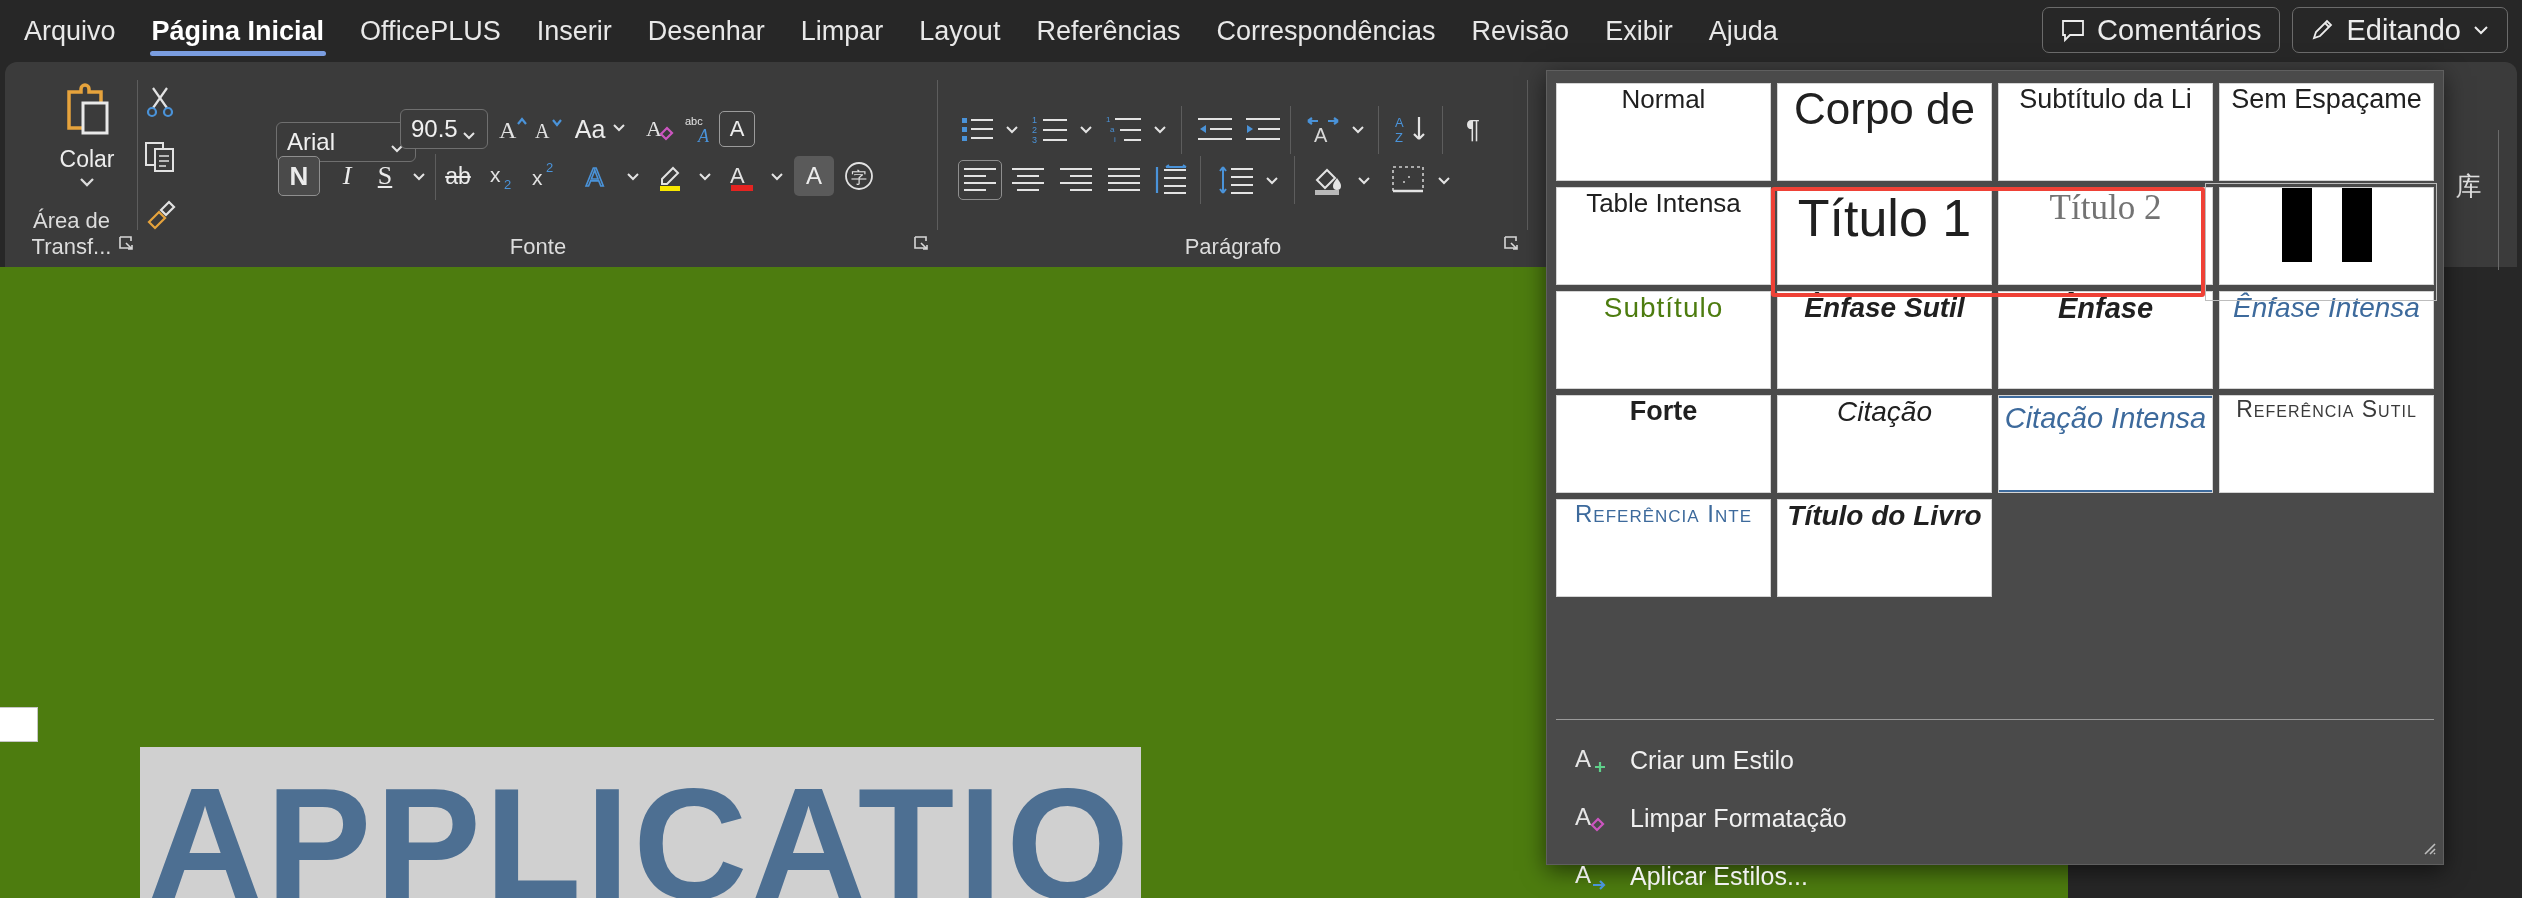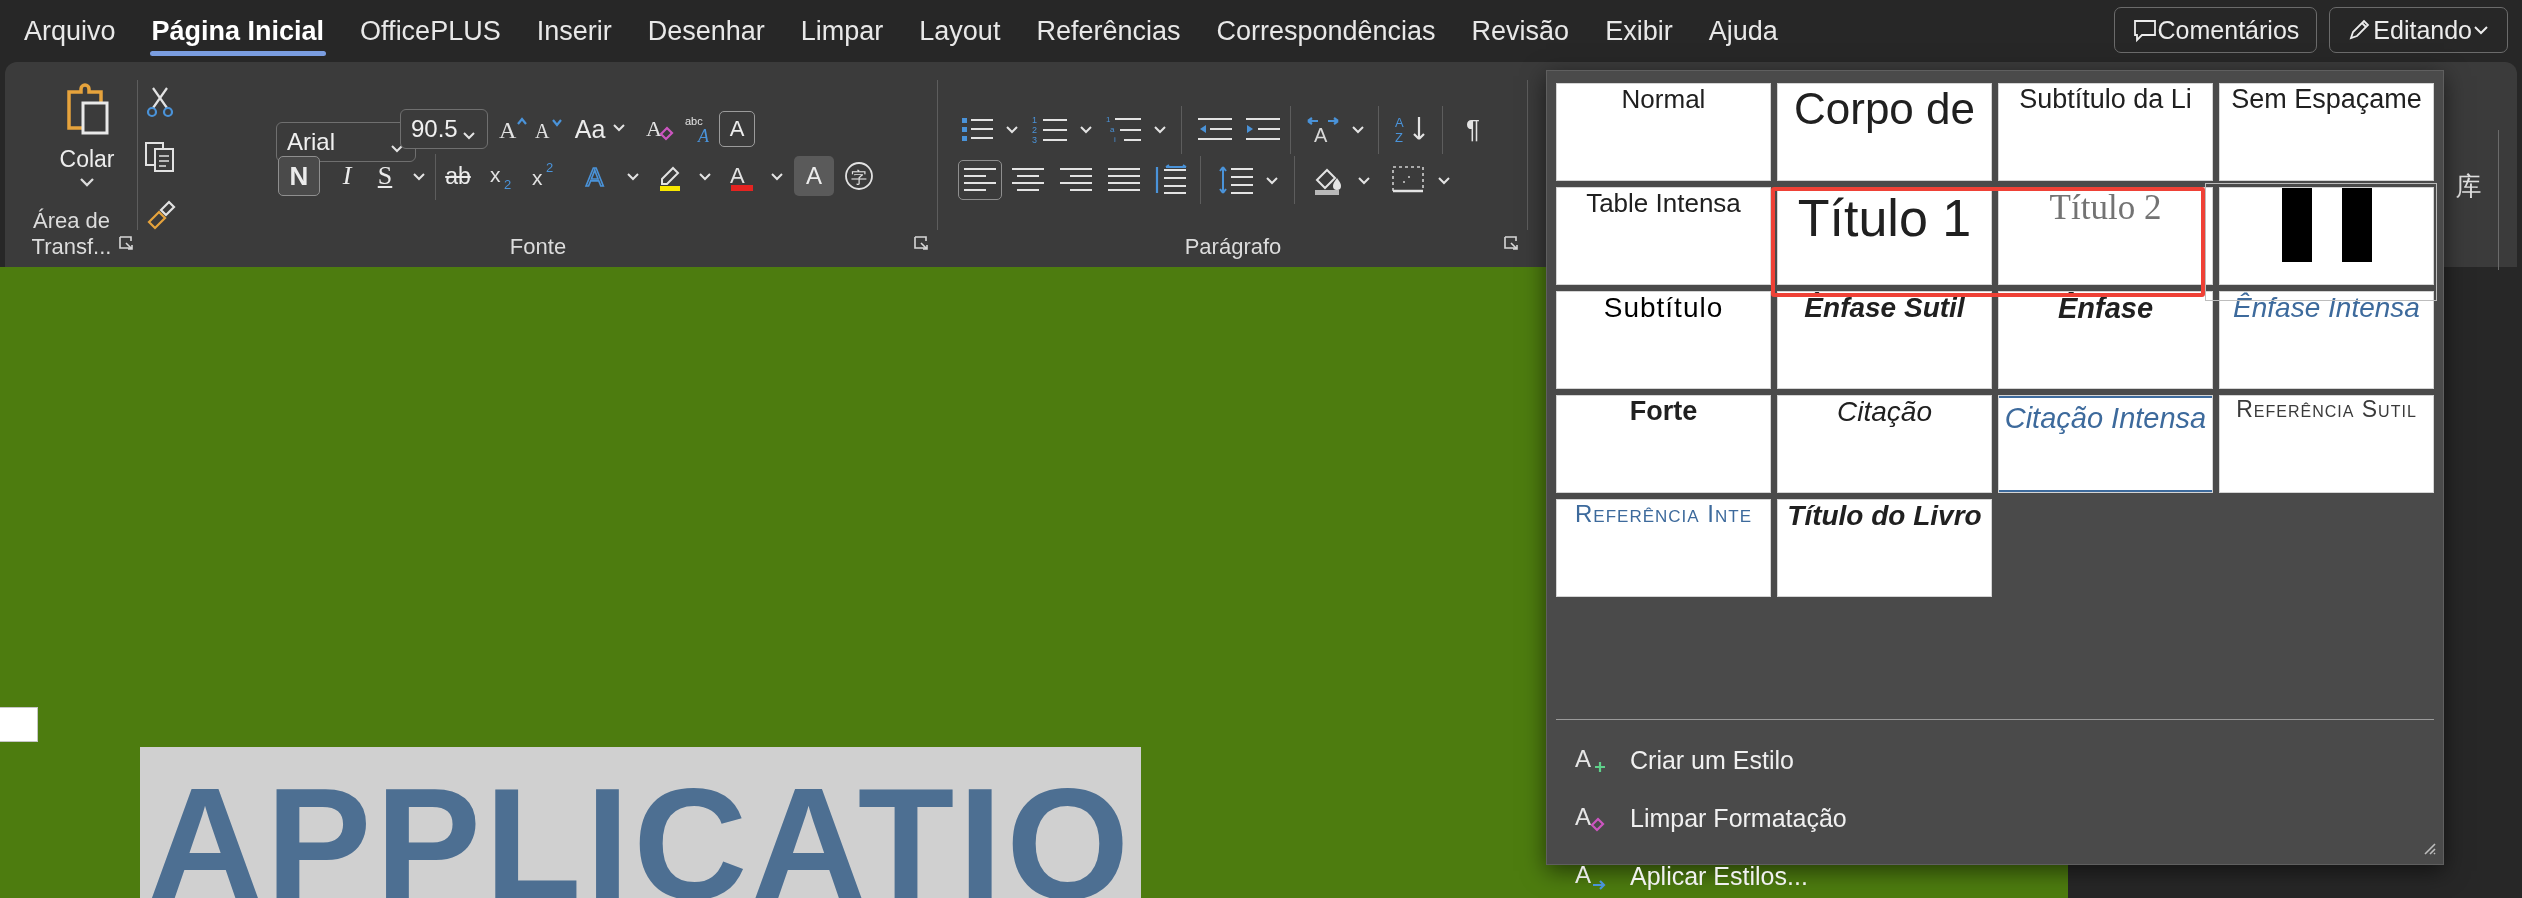--- a/index.html
+++ b/index.html
@@ -24,24 +24,24 @@
     color: #e8e8e8; font-size: 27px; white-space: nowrap;
   }
   .tab.first { margin-left: 6px; }
   .tab.active { font-weight: bold; color: #ffffff; }
   .tab.active::after {
     content: ""; position: absolute; left: 16px; right: 16px; bottom: 6px;
     height: 5px; background: #7a9de0; border-radius: 3px;
   }
   .topright { position: absolute; right: 14px; top: 7px; display: flex; gap: 12px; }
   .pillbtn {
-    display: flex; align-items: center; 
+    display: flex; align-items: center; gap: 11px;
     height: 46px; padding: 0 17px;
     border: 1px solid #6b6b6b; border-radius: 7px;
-    color: #ececec; font-size: 25px; background: transparent;
+    color: #ececec; font-size: 29px; background: transparent;
     white-space: nowrap;
   }
   .pillbtn svg { display: block; }
 
   
   .ribbon {
     position: absolute; left: 5px; top: 62px; width: 2512px; height: 205px;
     background: #3b3b3b; border-radius: 12px 12px 0 0;
   }
   .group { position: absolute; top: 0; height: 205px; }
@@ -135,21 +135,21 @@
   }
 
   
   .s-normal   { font-size: 26px; }
   .s-corpo    { font-size: 44px; font-family: "Liberation Sans", sans-serif; }
   .s-parlista { font-size: 27px; }
   .s-semesp   { font-size: 27px; }
   .s-tablepar { font-size: 26px; }
   .s-titulo1  { font-size: 52px; }
   .s-titulo2  { font-size: 35px; color: #737373; font-family: "Liberation Serif", serif; }
-  .s-subtitulo{ font-size: 28px; color: #000000; letter-spacing: 1px; }
+  .s-subtitulo{ font-size: 28px; color: #4d7c0f; letter-spacing: 1px; }
   .s-enf-sutil{ font-size: 28px; font-style: italic; font-weight: bold; }
   .s-enfase   { font-size: 29px; font-style: italic; font-weight: bold; }
   .s-enf-int  { font-size: 28px; font-style: italic; color: #3d6a9c; }
   .s-forte    { font-size: 27px; font-weight: bold; }
   .s-citacao  { font-size: 28px; font-style: italic; }
   .s-cit-int  { font-size: 29px; font-style: italic; color: #3d6a9c;
                 border-top: 2px solid #3d6a9c; border-bottom: 2px solid #3d6a9c;
                 padding: 4px 0; width: 100%; text-align: center; }
   .s-ref-sutil{ font-size: 23px; font-variant: small-caps; color: #3a3a3a; letter-spacing: 1px; }
   .s-ref-int  { font-size: 24px; font-variant: small-caps; color: #3d6a9c; letter-spacing: 1px; }

